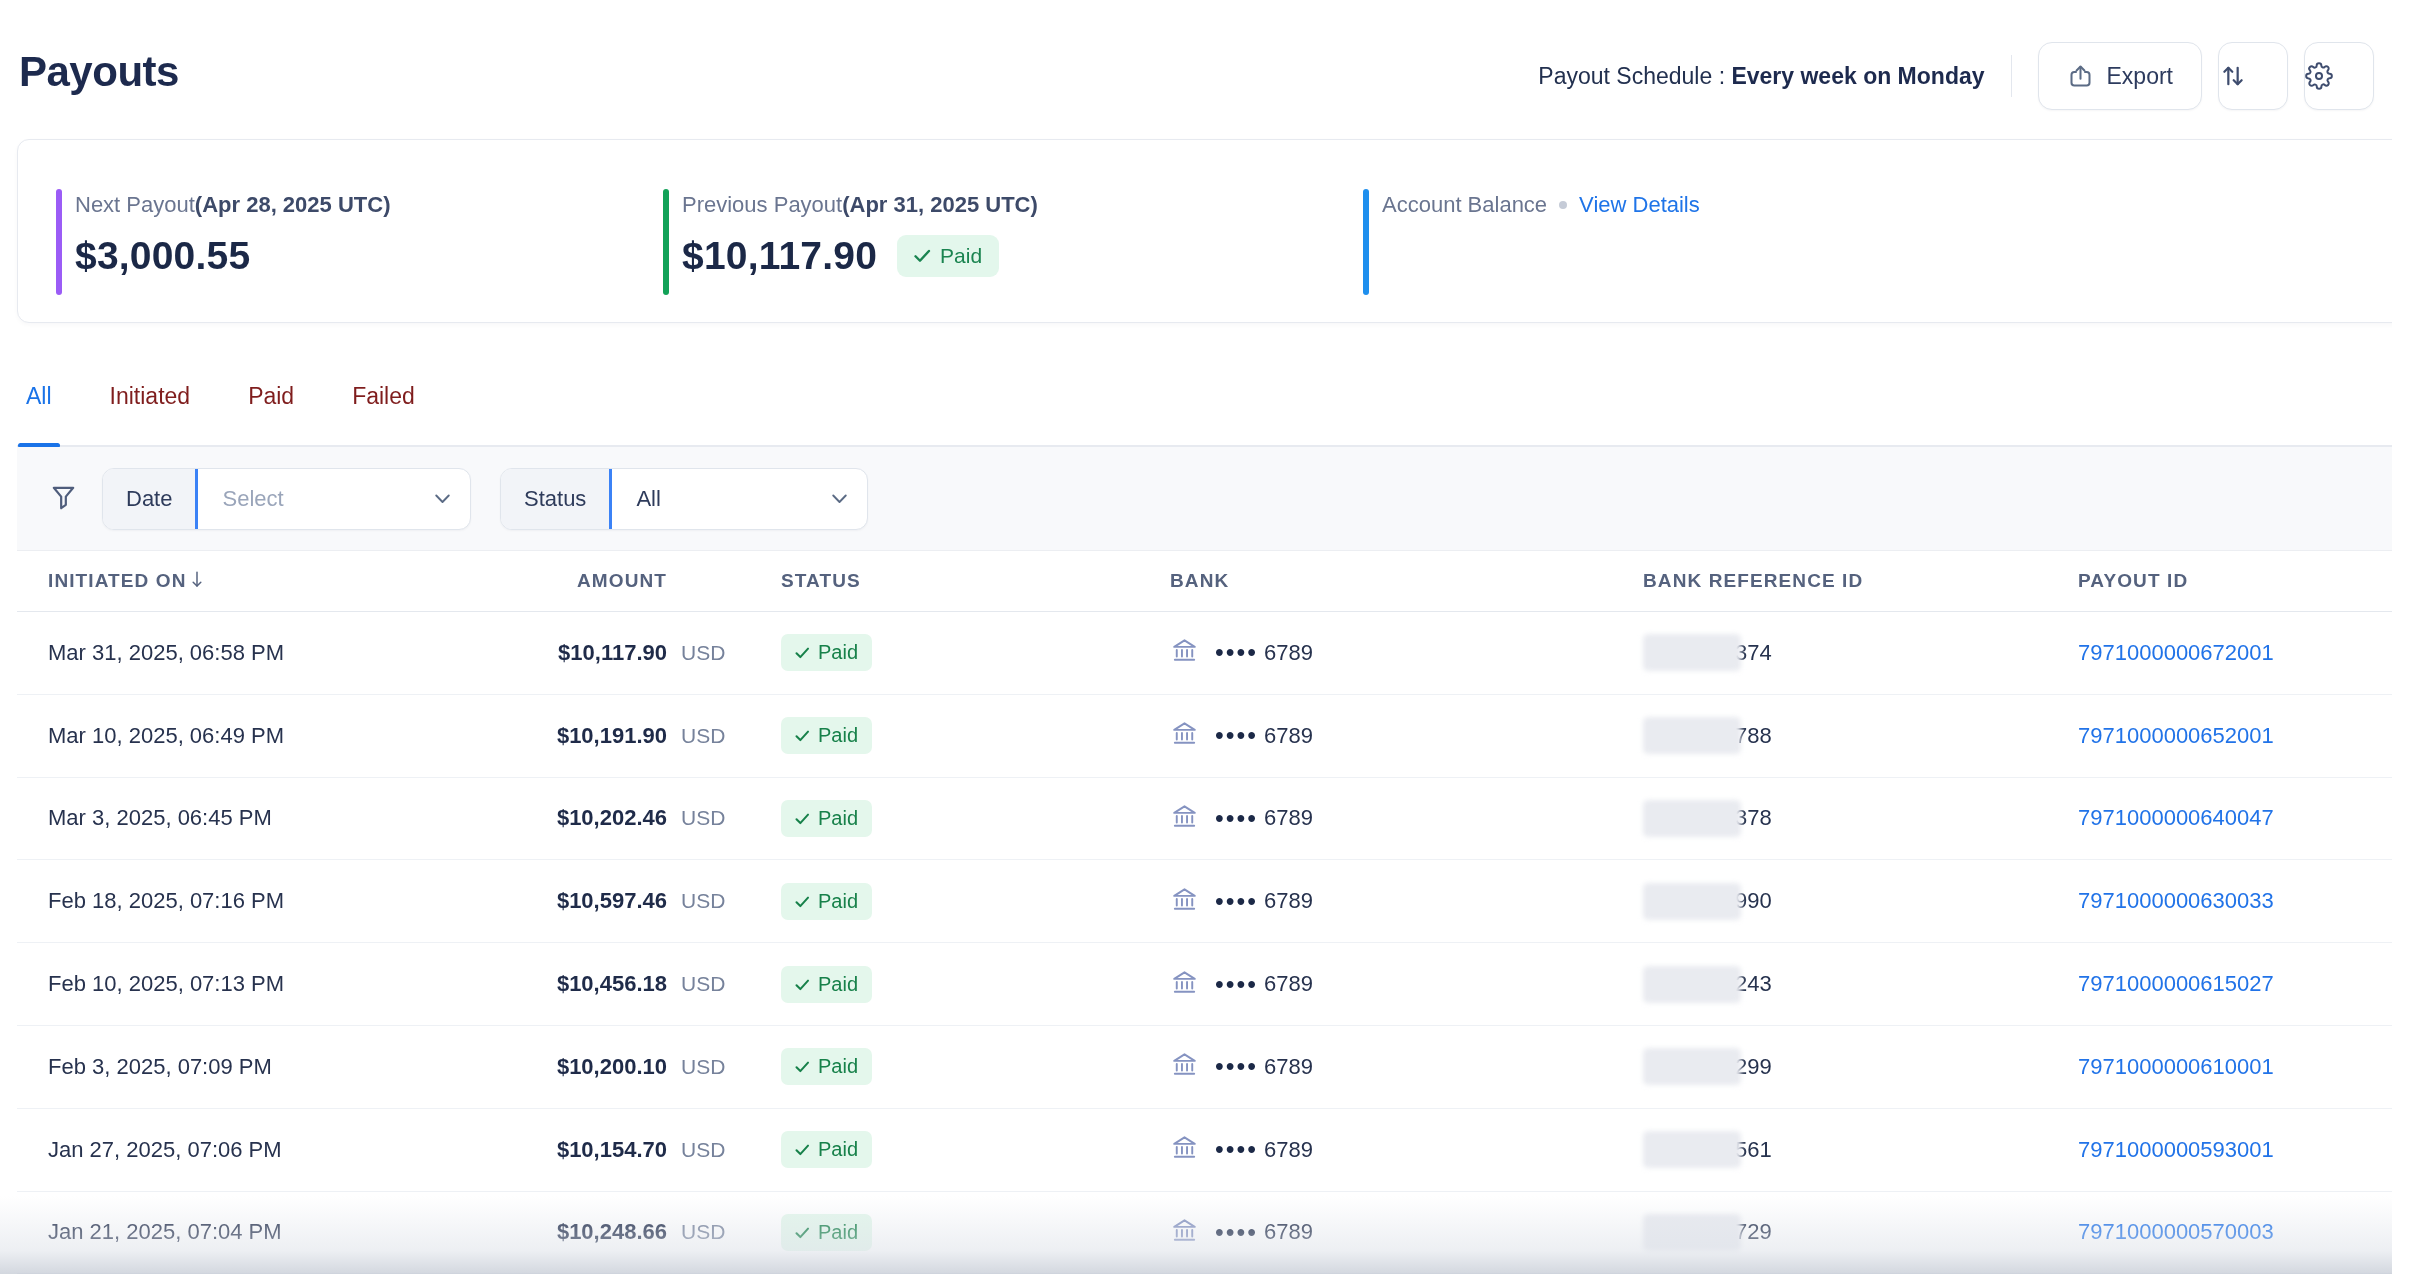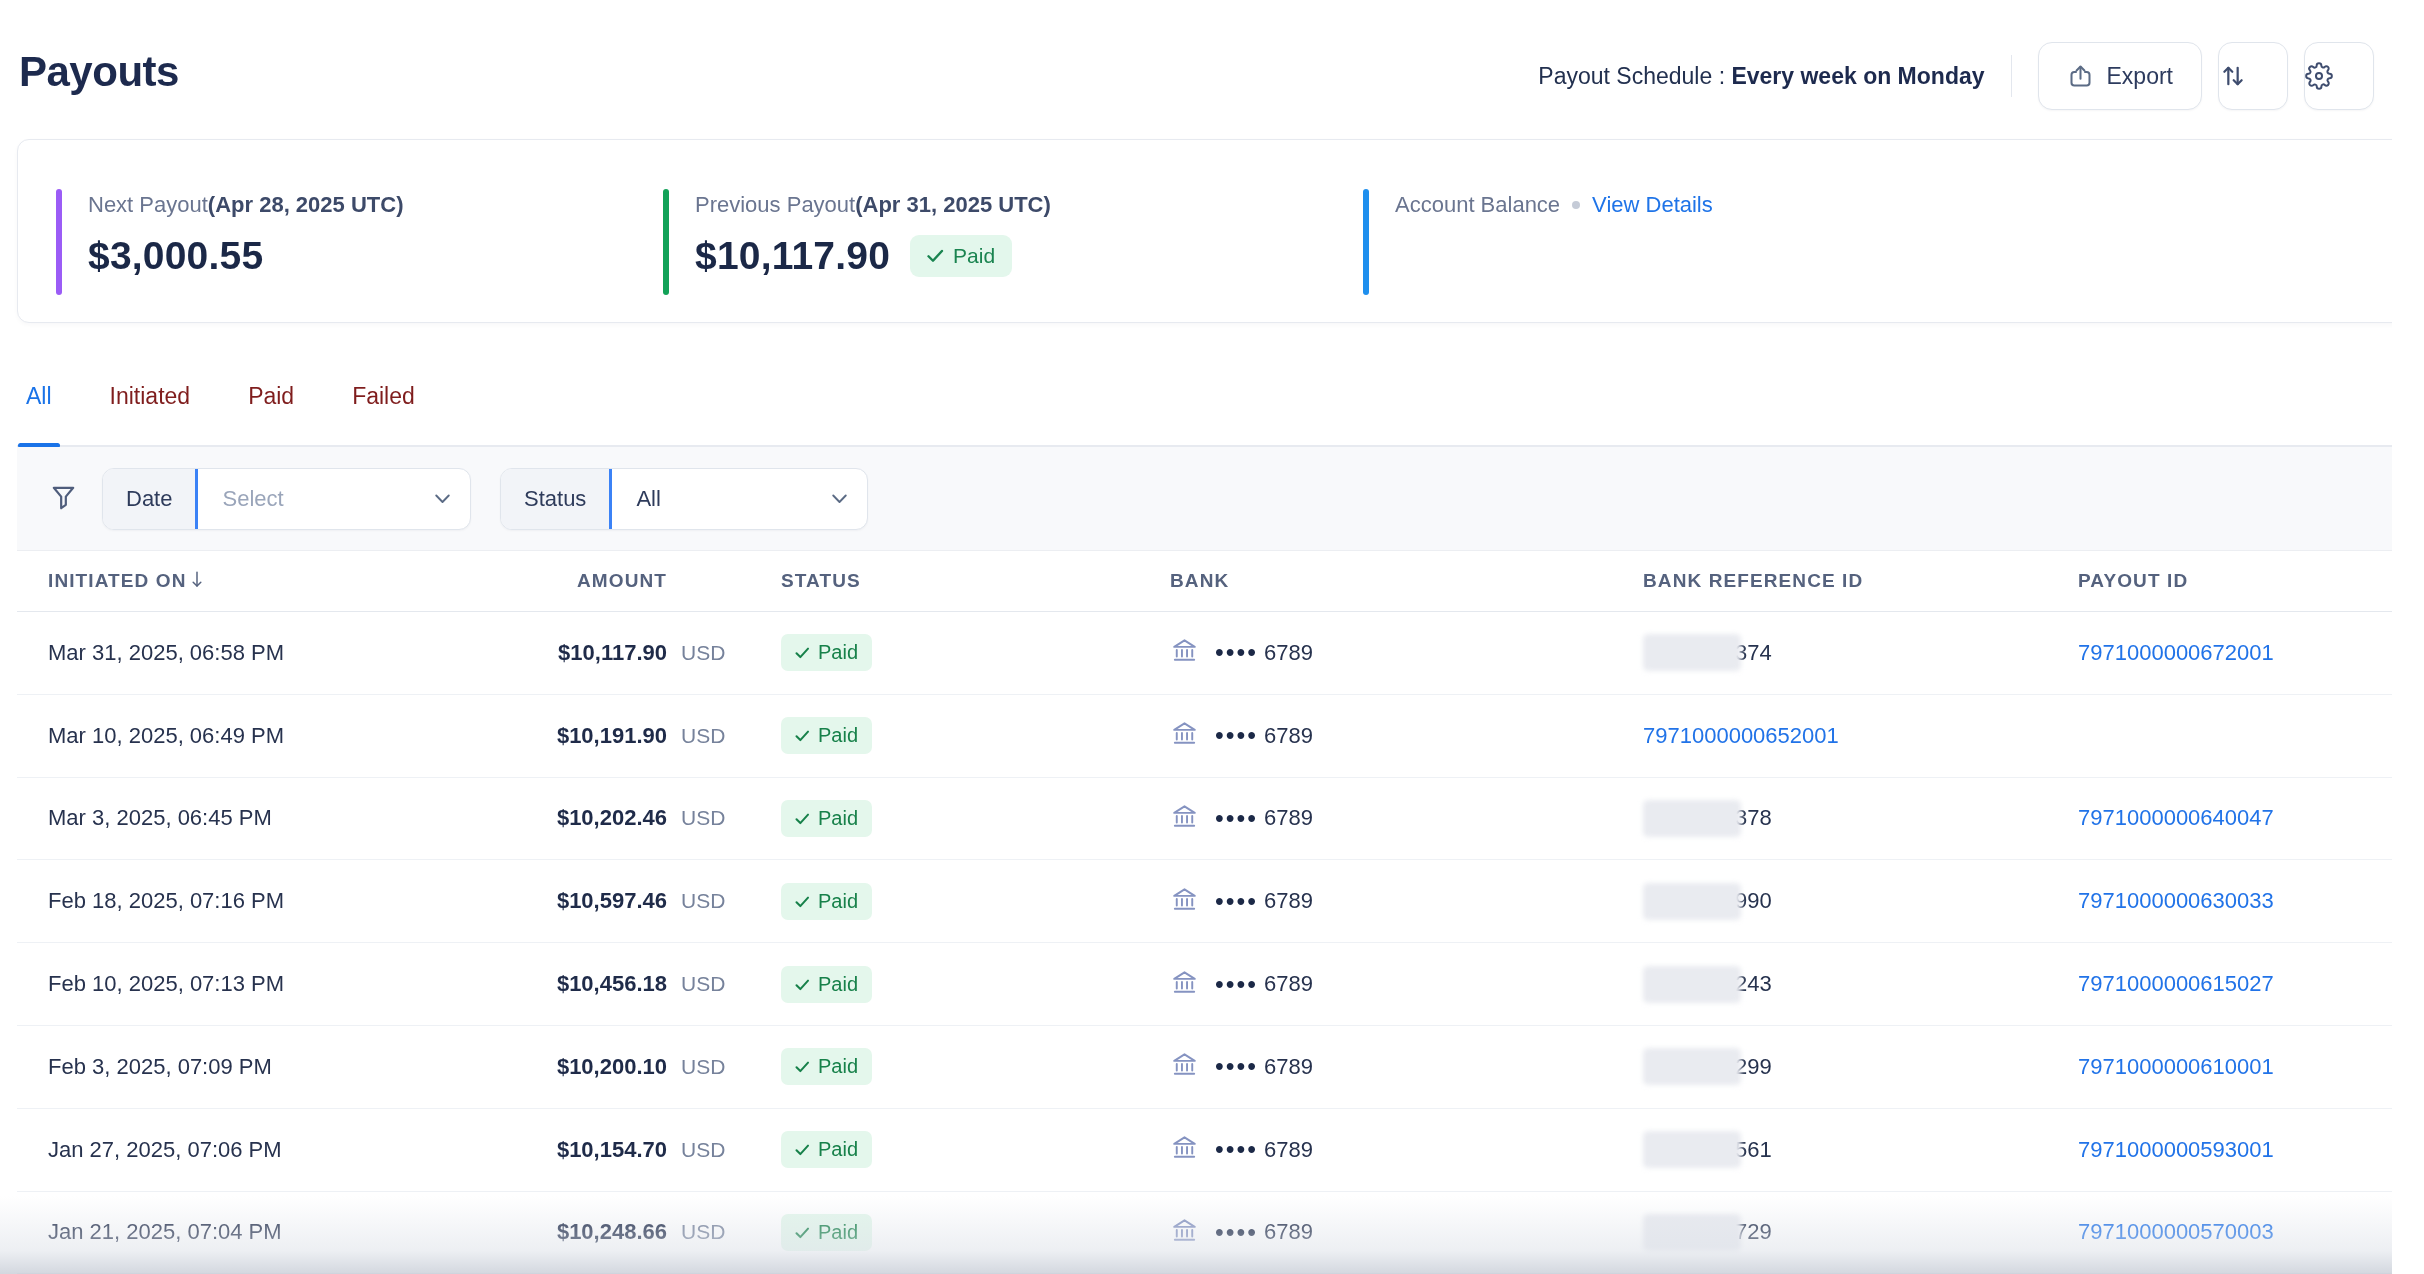--- a/index.html
+++ b/index.html
@@ -23,21 +23,21 @@
 
   
   .summary-card { position:absolute; left:17px; top:139px; width:2390px; height:184px;
                   background:#fff; border:1px solid #E7EAF0; border-radius:12px;
                   box-shadow:0 2px 4px rgba(20,30,60,0.03); }
   .summary-item { position:absolute; top:49px; display:flex; }
   .summary-item .accent-bar { width:6px; border-radius:3px; height:106px; }
   .accent-purple { background:#9B5CF6; }
   .accent-green  { background:#12A258; }
   .accent-blue   { background:#1E8FEE; }
-  .summary-body { padding-left:26px; padding-top:3px; }
+  .summary-body { padding-left:13px; padding-top:3px; }
   .summary-label { font-size:22px; color:#6A7590; display:flex; align-items:center; }
   .summary-label .strong { font-weight:600; color:#3D4A69; white-space:pre; }
   .summary-amount-row { display:flex; align-items:center; margin-top:16px; }
   .summary-amount { font-size:39px; font-weight:600; color:#1B2847; letter-spacing:0.2px; }
   .card-paid-badge { display:inline-flex; align-items:center; gap:9px; margin-left:20px;
                      background:#E3F7EC; color:#1A8450; border-radius:9px; padding:9px 17px;
                      font-size:21px; font-weight:500; }
   .dot-sep { width:8px; height:8px; border-radius:50%; background:#C5CBD7; margin:0 12px; }
   .link { color:#1F74E8; font-weight:500; cursor:pointer; }
 
@@ -275,20 +275,24 @@
               <path d="M3.5 9 L12 3.6 L20.5 9 Z"></path>
               <path d="M5.6 11.5 v5.5"></path>
               <path d="M9.9 11.5 v5.5"></path>
               <path d="M14.1 11.5 v5.5"></path>
               <path d="M18.4 11.5 v5.5"></path>
               <path d="M4 19.6 h16"></path>
             </svg></span>
           <span class="bank-mask">••••</span>
           <span class="bank-last4">6789</span>
         </div>
+      <div class="cell-ref">
+          <span class="redacted"></span>
+          <span class="ref-digits">788</span>
+        </div>
       <div class="cell-payout">7971000000652001</div>
     </div>
 
     <div class="trow grid">
       <div class="cell-date">Mar 3, 2025, 06:45 PM</div>
       <div class="cell-amount">$10,202.46</div>
       <div class="cell-usd">USD</div>
       <div><span class="paid-badge">
             <span><svg width="15" height="12" viewBox="0 0 12 10" fill="none" stroke="#17814A" stroke-width="1.7" stroke-linecap="round" stroke-linejoin="round">
                 <path d="M1 5.2 L4.2 8.4 L10.6 1.4"></path>

